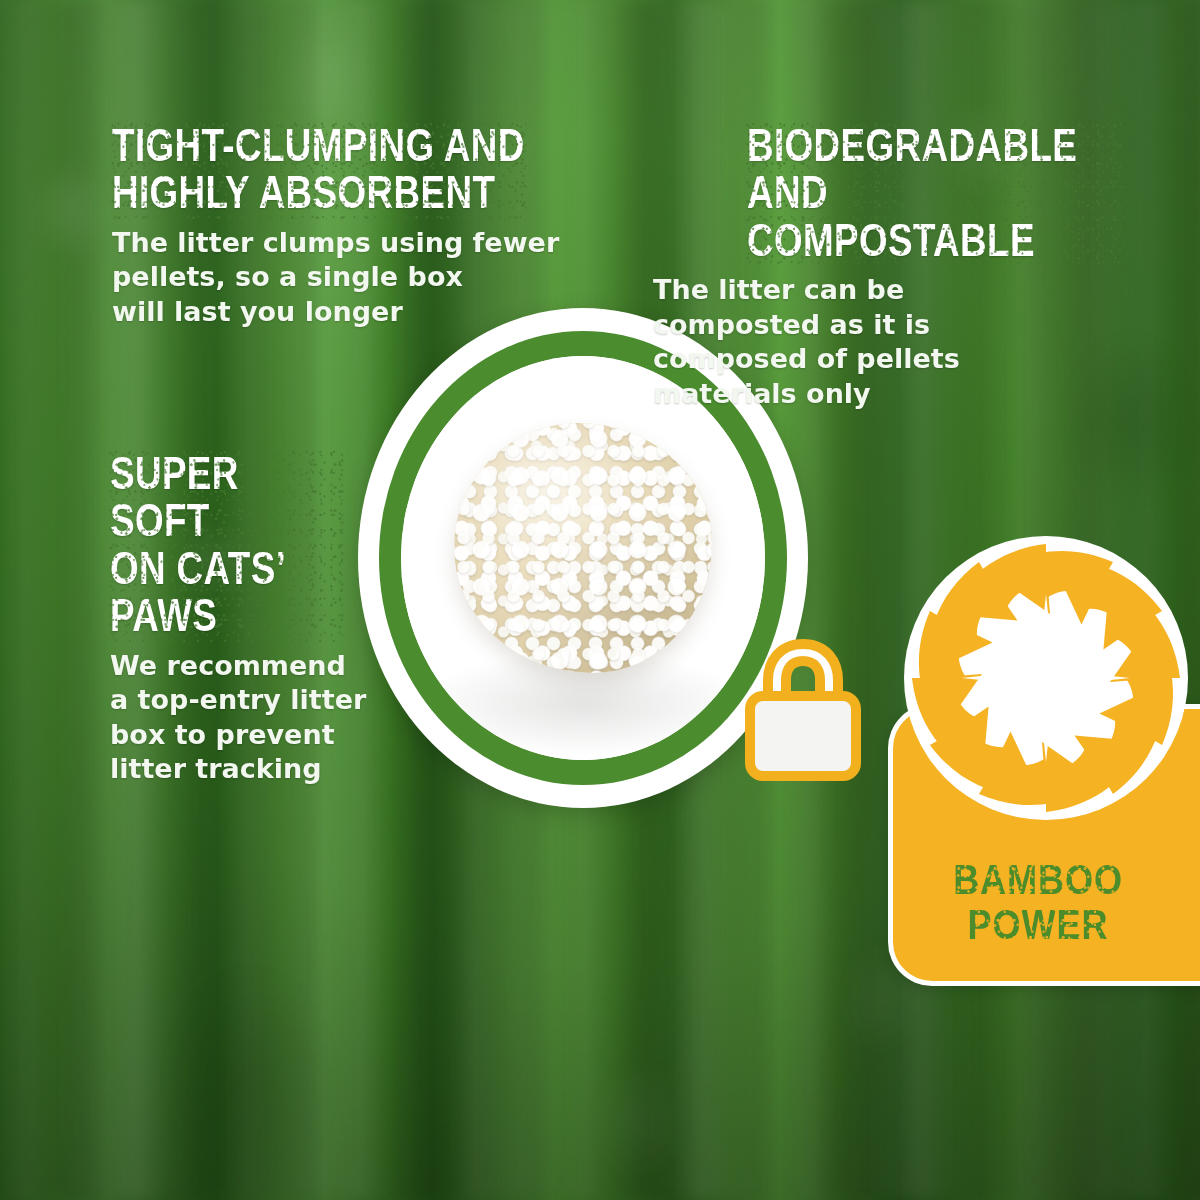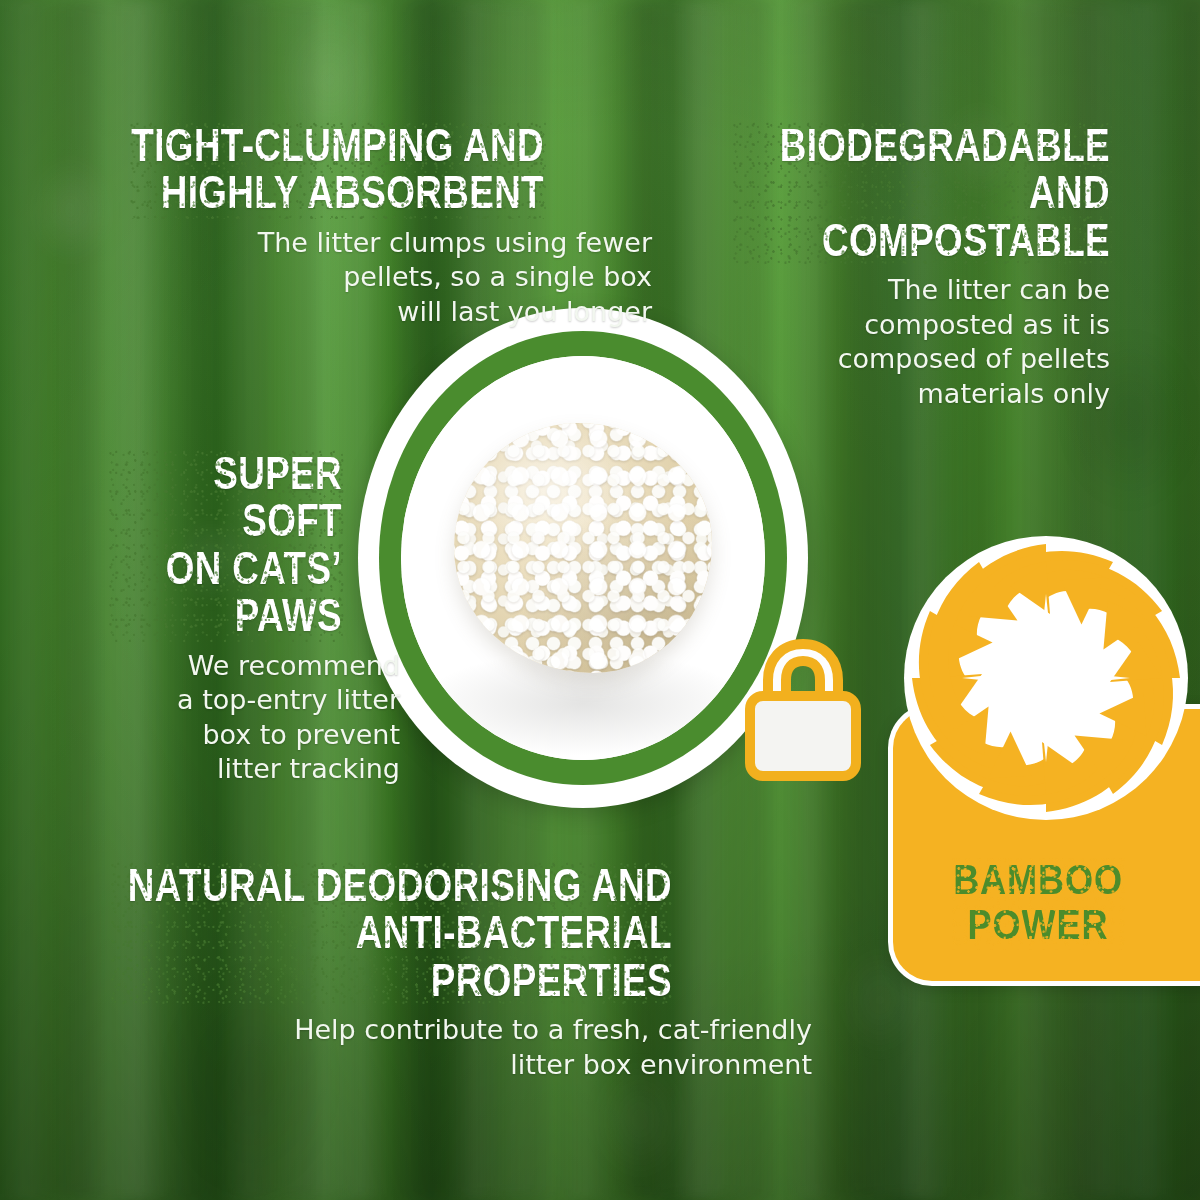--- a/index.html
+++ b/index.html
@@ -70,21 +70,21 @@
       radial-gradient(120px 160px at 250px 1080px, rgba(0,0,0,.08), rgba(0,0,0,0) 72%),
       radial-gradient(60px 80px at 880px 1000px, rgba(255,255,255,.05), rgba(255,255,255,0) 72%);
     filter:blur(10px);
   }
   .bg-vignette{
     position:absolute;inset:0;
     background:radial-gradient(ellipse 86% 78% at 50% 46%, rgba(0,0,0,0) 44%, rgba(0,0,0,.22) 100%);
   }
 
   
-  .txtblock{position:absolute;z-index:6;text-align:right;}
+  .txtblock{position:absolute;z-index:6;}
 
   .headline{
     font-family:"Liberation Sans", sans-serif;
     font-weight:700;
     color:#ffffff;
     text-transform:uppercase;
     letter-spacing:0.5px;
     line-height:1.03;
     margin:0 0 9px 0;
     transform:scaleX(.80);
@@ -109,40 +109,40 @@
       radial-gradient(circle at 91% 40%, rgba(70,120,48,.85) 0 1.2px, transparent 1.7px),
       radial-gradient(circle at 46% 45%, rgba(70,120,48,.75) 0 .9px, transparent 1.4px),
       radial-gradient(circle at 66% 92%, rgba(70,120,48,.8) 0 1.1px, transparent 1.6px);
     background-size:23px 19px, 31px 27px, 17px 21px, 29px 23px, 19px 17px, 37px 31px, 13px 15px, 25px 29px;
     mix-blend-mode:normal;
     opacity:.85;
   }
 
   .body{
     font-family:"DejaVu Sans", sans-serif;
-    font-weight:400;
+    font-weight:700;
     color:#f2f7ef;
     line-height:1.28;
     margin:0;
     white-space:pre-line;
     text-shadow:0 1px 2px rgba(0,0,0,.20);
   }
 
   
   #blk-clumping{left:112px;top:122px;width:540px;}
   #blk-clumping .headline{font-size:46px;}
   #blk-clumping .body{font-size:27px;}
 
-  #blk-bio{right:90px;top:122px;width:470px;text-align:right;}
+  #blk-bio{right:77px;top:122px;width:470px;text-align:left;}
   #blk-bio .headline{font-size:46px;}
   #blk-bio .body{font-size:27px;}
 
   #blk-soft{left:110px;top:450px;width:290px;}
   #blk-soft .headline{font-size:46px;}
-  #blk-soft .body{font-size:27px;margin-left:28px;}
+  #blk-soft .body{font-size:27px;}
 
   #blk-deo{left:112px;top:862px;width:700px;}
   #blk-deo .headline{font-size:46px;}
   #blk-deo .body{font-size:27px;}
 
   
   #medallion{
     position:absolute;
     left:358px;top:308px;
     width:450px;height:500px;
@@ -399,20 +399,14 @@
   <div class="txtblock" id="blk-soft">
     <h2 class="headline"><span class="grunge">SUPER SOFT
 ON CATS’
 PAWS</span></h2>
     <p class="body">We recommend
 a top-entry litter
 box to prevent
 litter tracking</p>
   </div>
 
-  <div class="txtblock" id="blk-deo">
-    <h2 class="headline"><span class="grunge">NATURAL DEODORISING AND
-ANTI-BACTERIAL PROPERTIES</span></h2>
-    <p class="body">Help contribute to a fresh, cat-friendly
-litter box environment</p>
-  </div>
 
 </div>
 
 </body></html>

